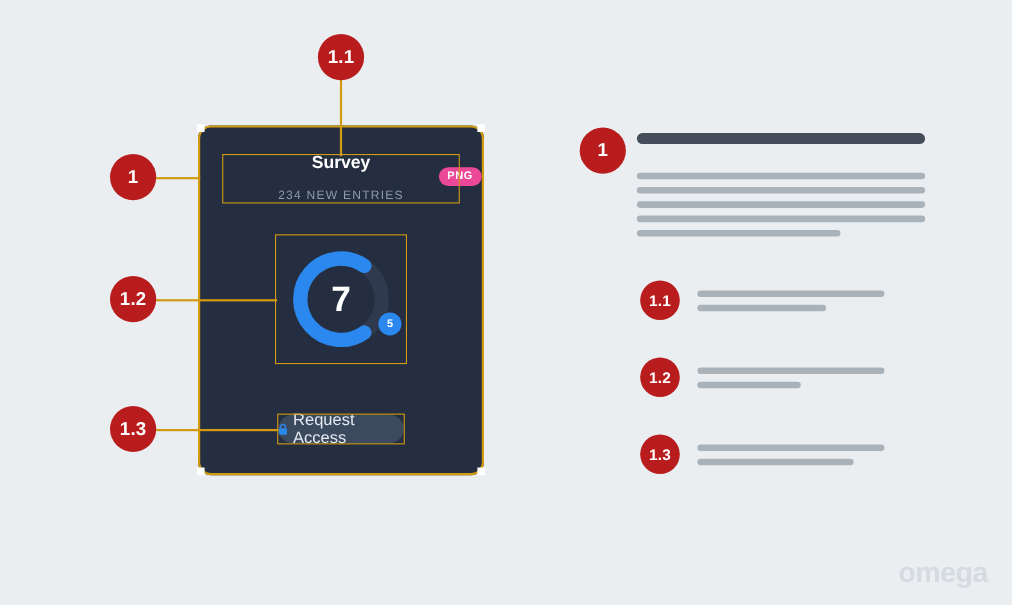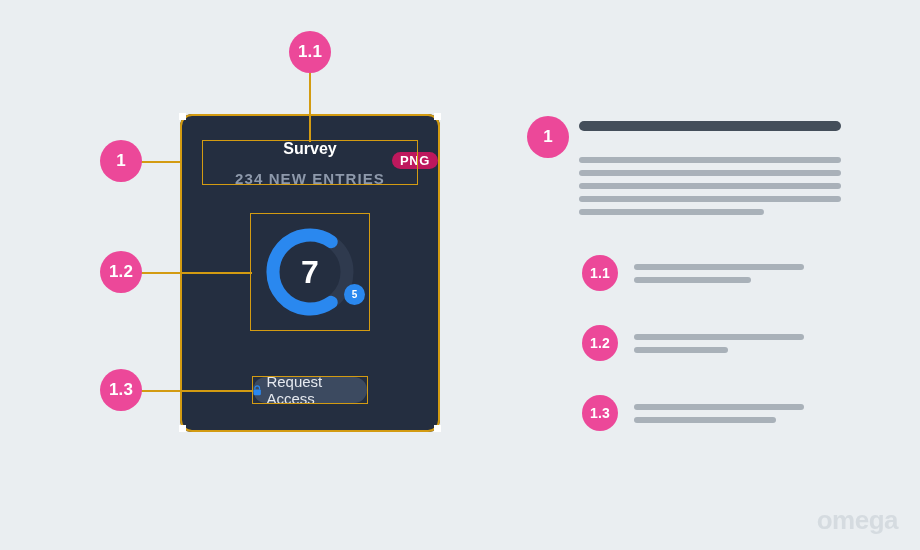--- a/index.html
+++ b/index.html
@@ -16,21 +16,21 @@
   }
   .stage {
     position: absolute;
     inset: 0;
   }
 
   
   .badge {
     position: absolute;
     border-radius: 50%;
-    background: #ec4899;
+    background: #b91c1c;
     color: #ffffff;
     display: flex;
     align-items: center;
     justify-content: center;
     font-weight: bold;
     letter-spacing: 0.2px;
     z-index: 20;
     box-sizing: border-box;
   }
   .badge-lg { width: 42px; height: 42px; font-size: 17px; }
@@ -101,33 +101,33 @@
     z-index: 10;
   }
   .card-title {
     color: #ffffff;
     font-size: 16px;
     font-weight: bold;
     line-height: 18px;
   }
   .card-subtitle {
     color: #8e99ab;
-    font-size: 15px;
-    font-weight: bold;
+    font-size: 11px;
+    font-weight: normal;
     letter-spacing: 1.1px;
     line-height: 13px;
     margin-top: 14px;
   }
   .pill {
     position: absolute;
     right: -20px;
     top: 12px;
-    background: #be185d;
-    color: #ffffff;
-    font-size: 13px;
+    background: #ec4899;
+    color: #ffffff;
+    font-size: 10px;
     font-weight: bold;
     letter-spacing: 0.6px;
     padding: 4px 8px;
     border-radius: 9px;
     line-height: 9px;
     z-index: 13;
   }
 
   
   .donut-outline {

